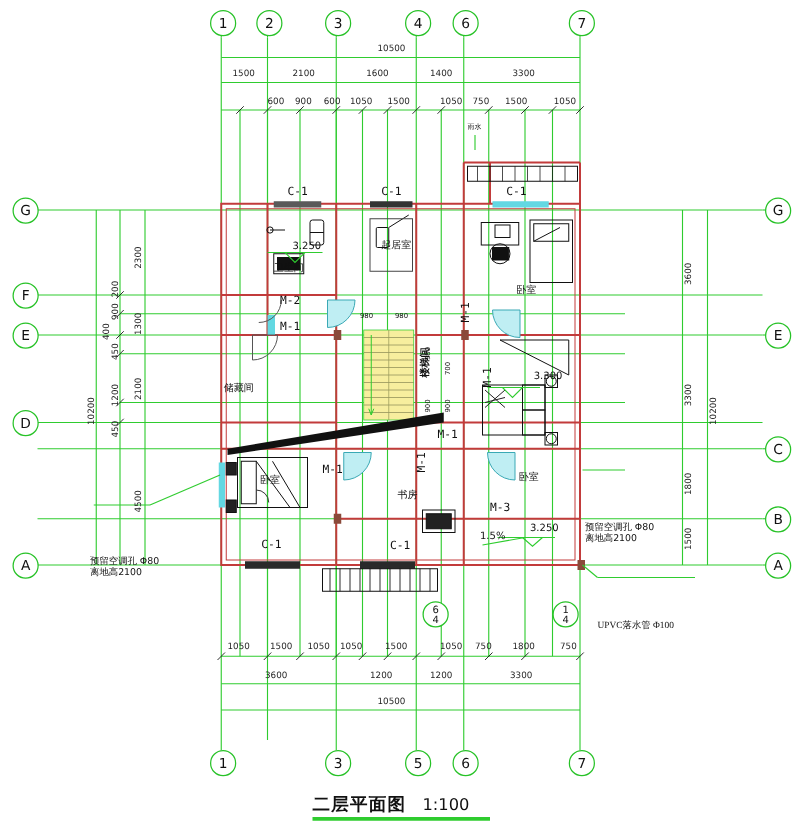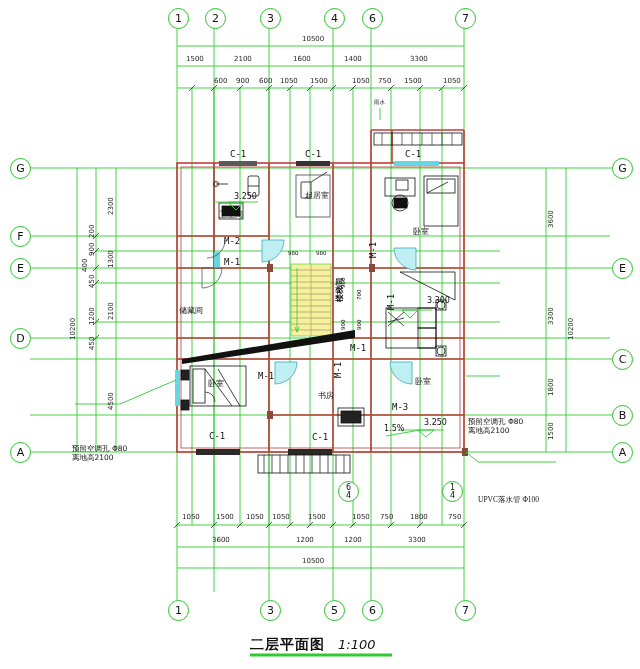--- a/index.html
+++ b/index.html
@@ -443,15 +443,15 @@
   <div>预留空调孔 Φ80</div>
   <div>离地高2100</div>
 </div>
 <div class="lbl note" style="left:468px;top:377px;">
   <div>预留空调孔 Φ80</div>
   <div>离地高2100</div>
 </div>
 <div class="lbl note" style="left:478px;top:455px;font-family:Liberation Serif, serif;">UPVC落水管 Φ100</div>
 
 <div class="lbl title" style="left:250px;top:637px;">二层平面图</div>
-<div class="lbl scale" style="left:338px;top:638px;font-style:italic;">1:100</div>
+<div class="lbl scale" style="left:338px;top:638px;">1:100</div>
 
 </div>
 
 </body></html>

